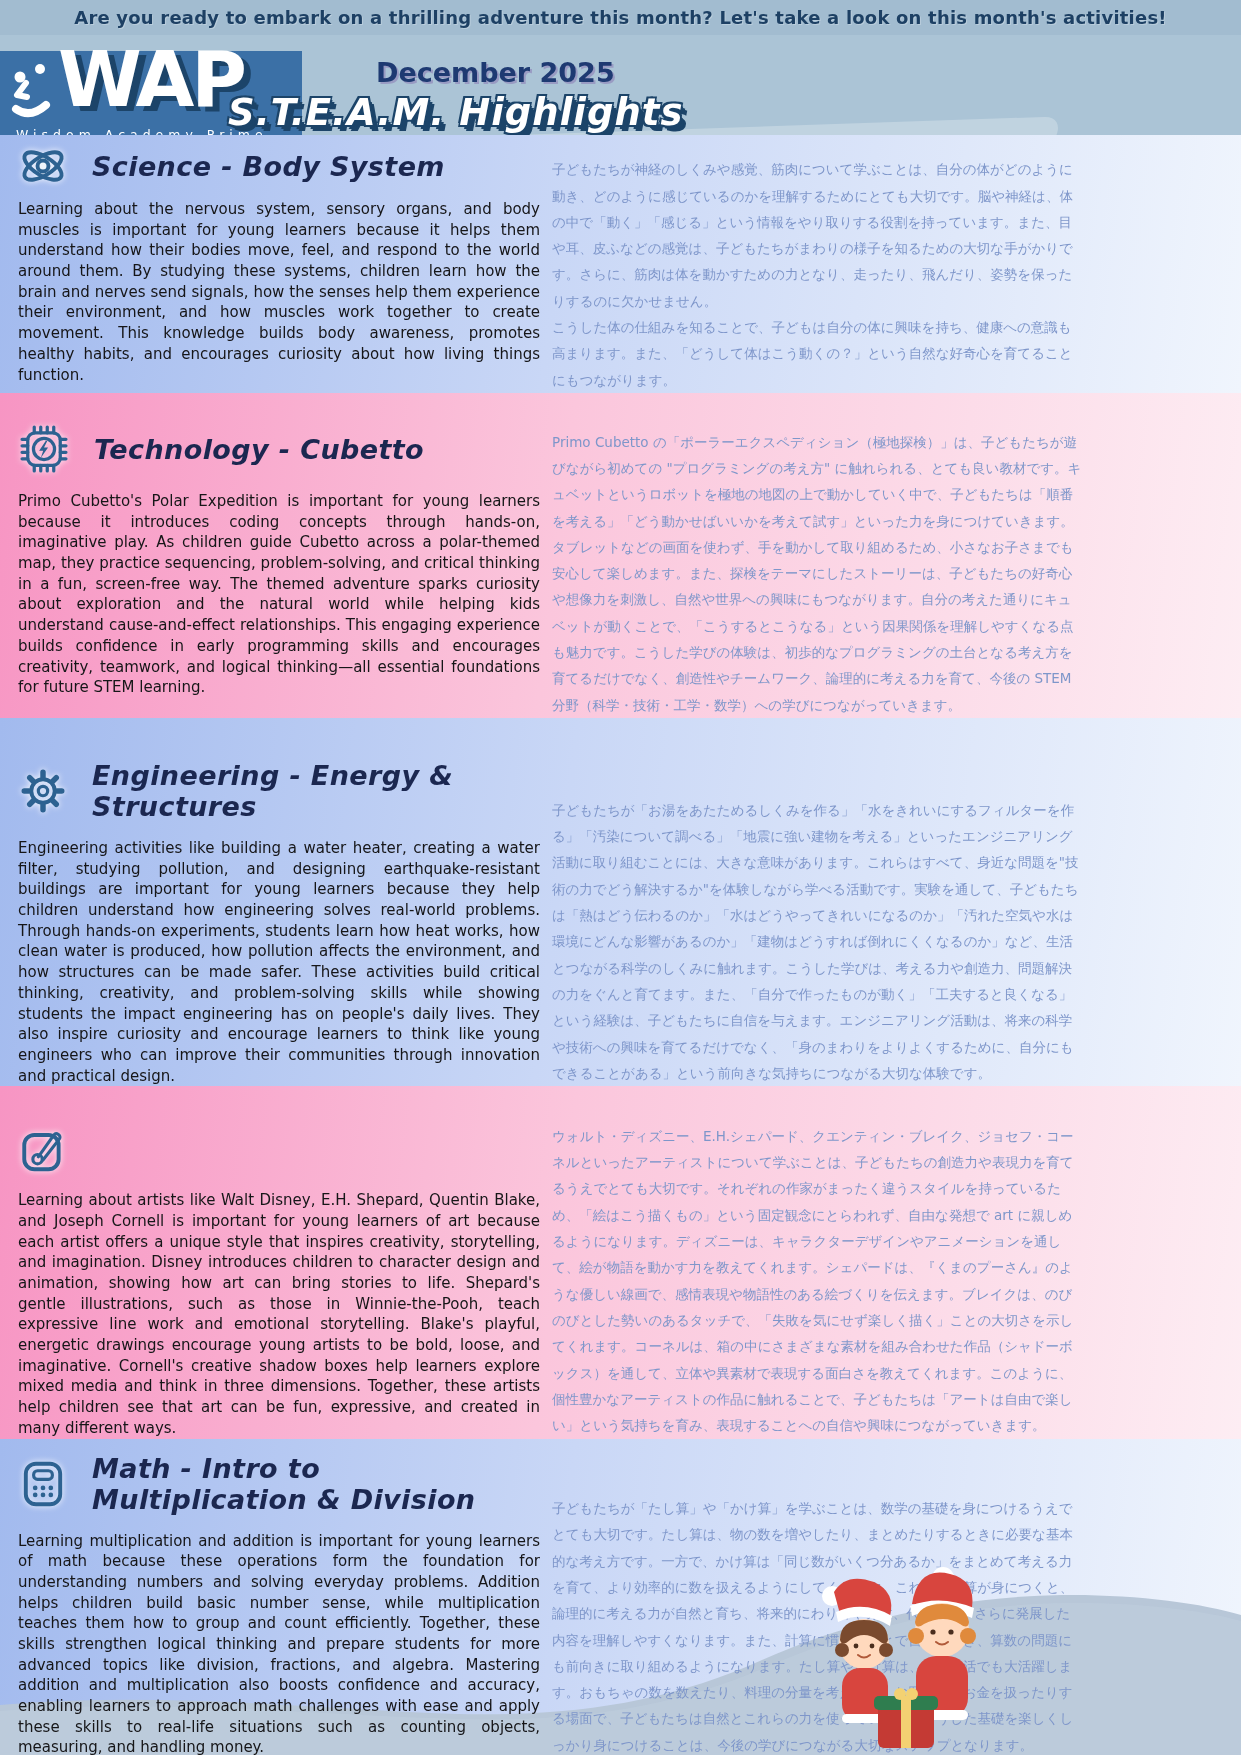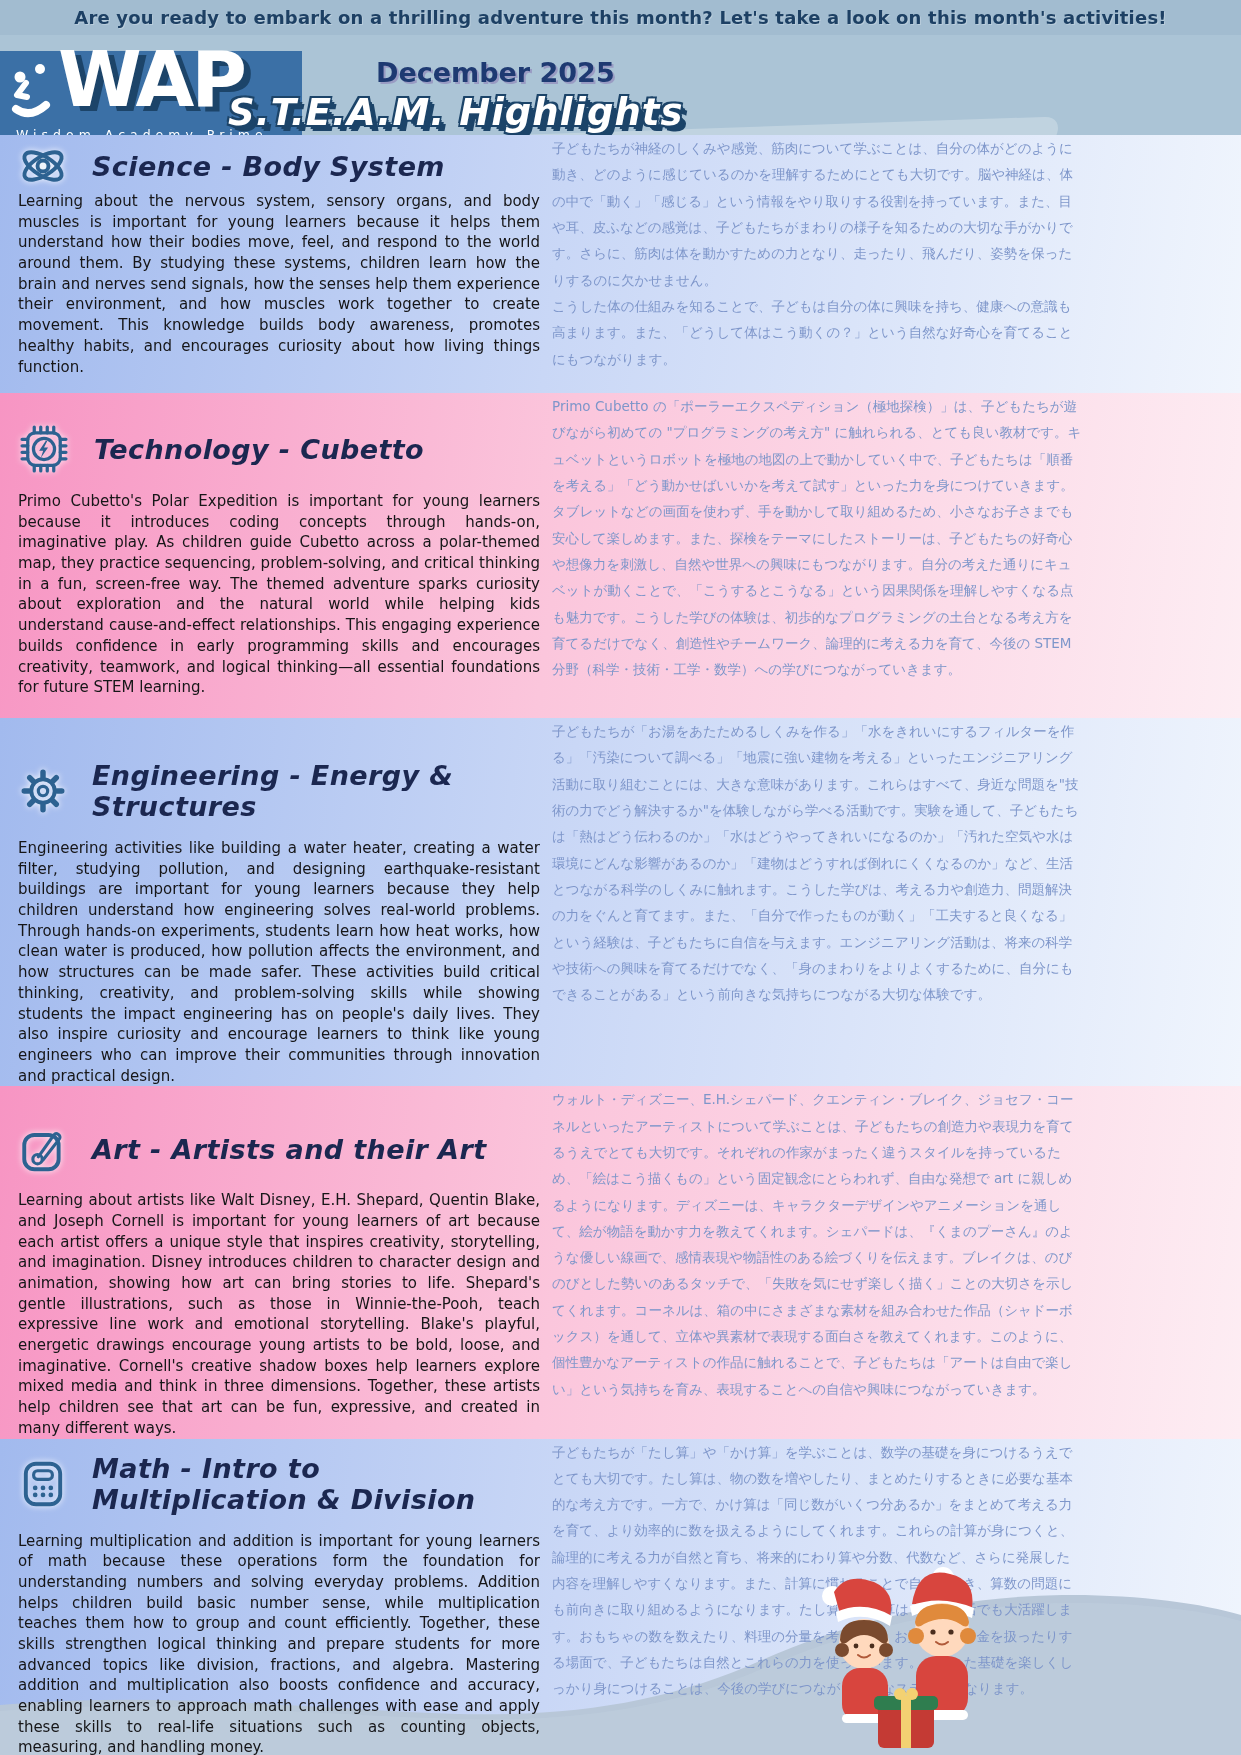--- a/index.html
+++ b/index.html
@@ -52,31 +52,31 @@
   .sec{ display:flex; flex:none; position:relative; }
   .sec.blue{ background:linear-gradient(97deg,#a2baee 0%,#c9d7f6 45%,#f0f5fd 100%); }
   .sec.pink{ background:linear-gradient(97deg,#f795c3 0%,#fbc6dc 45%,#fdedf3 100%); }
   .sec-science{ min-height:258px; }
   .sec-technology{ min-height:325px; }
   .sec-engineering{ min-height:345px; }
   .sec-art{ min-height:343px; }
   .sec-math{ flex:1; }
   .col-left{ width:540px; padding:0 0 0 18px; position:relative; z-index:3; }
   .col-right{
-    width:530px; margin-left:12px; display:flex; align-items:flex-start;
+    width:530px; margin-left:12px; display:flex; align-items:flex-end;
     position:relative; z-index:3;
   }
   .sec-head{ display:flex; align-items:center; gap:24px; }
   .sec-head .icon{ flex:none; display:inline-flex; filter:drop-shadow(0 0 3px rgba(255,255,255,.95)); }
   .sec-title{
     font-size:27px; font-weight:700; font-style:italic; color:#1b2750;
     letter-spacing:.4px;
   }
   .en{
-    font-size:15px; line-height:1.38; color:#161618;
+    margin-top:8px; font-size:15px; line-height:1.38; color:#161618;
     text-align:justify; white-space:pre-line;
   }
   .jp{
     font-size:13.5px; line-height:1.95; color:#7e96ca; white-space:pre-line;
   }
   .head-science{ margin-top:6px; }
   .head-technology{ margin-top:30px; }
   .head-engineering{ margin-top:42px; }
   .head-art{ margin-top:38px; }
   .head-math{ margin-top:14px; }
@@ -178,21 +178,20 @@
   <section class="sec pink sec-art">
     <div class="col-left">
       <div class="sec-head head-art">
         <span class="icon">
           <svg width="50" height="50" viewBox="0 0 64 64">
             <rect x="8" y="14" width="44" height="44" rx="13" fill="none" stroke="#2d6291" stroke-width="5"></rect>
             <path d="M26 42 L46 14 c3-4 10 1 7 5 L32 46" fill="none" stroke="#2d6291" stroke-width="4" stroke-linecap="round"></path>
             <circle cx="25" cy="45" r="6" fill="none" stroke="#2d6291" stroke-width="4"></circle>
           </svg>
         </span>
-        <h2 class="sec-title">Art - Artists and their Art</h2>
       </div>
       <p class="en">Learning about artists like Walt Disney, E.H. Shepard, Quentin Blake, and Joseph Cornell is important for young learners of art because each artist offers a unique style that inspires creativity, storytelling, and imagination. Disney introduces children to character design and animation, showing how art can bring stories to life. Shepard's gentle illustrations, such as those in Winnie-the-Pooh, teach expressive line work and emotional storytelling. Blake's playful, energetic drawings encourage young artists to be bold, loose, and imaginative. Cornell's creative shadow boxes help learners explore mixed media and think in three dimensions. Together, these artists help children see that art can be fun, expressive, and created in many different ways.</p>
     </div>
     <div class="col-right">
       <p class="jp">ウォルト・ディズニー、E.H.シェパード、クエンティン・ブレイク、ジョセフ・コーネルといったアーティストについて学ぶことは、子どもたちの創造力や表現力を育てるうえでとても大切です。それぞれの作家がまったく違うスタイルを持っているため、「絵はこう描くもの」という固定観念にとらわれず、自由な発想で art に親しめるようになります。ディズニーは、キャラクターデザインやアニメーションを通して、絵が物語を動かす力を教えてくれます。シェパードは、『くまのプーさん』のような優しい線画で、感情表現や物語性のある絵づくりを伝えます。ブレイクは、のびのびとした勢いのあるタッチで、「失敗を気にせず楽しく描く」ことの大切さを示してくれます。コーネルは、箱の中にさまざまな素材を組み合わせた作品（シャドーボックス）を通して、立体や異素材で表現する面白さを教えてくれます。このように、個性豊かなアーティストの作品に触れることで、子どもたちは「アートは自由で楽しい」という気持ちを育み、表現することへの自信や興味につながっていきます。</p>
     </div>
   </section>
 
   <section class="sec blue sec-math">
     <div class="col-left">

